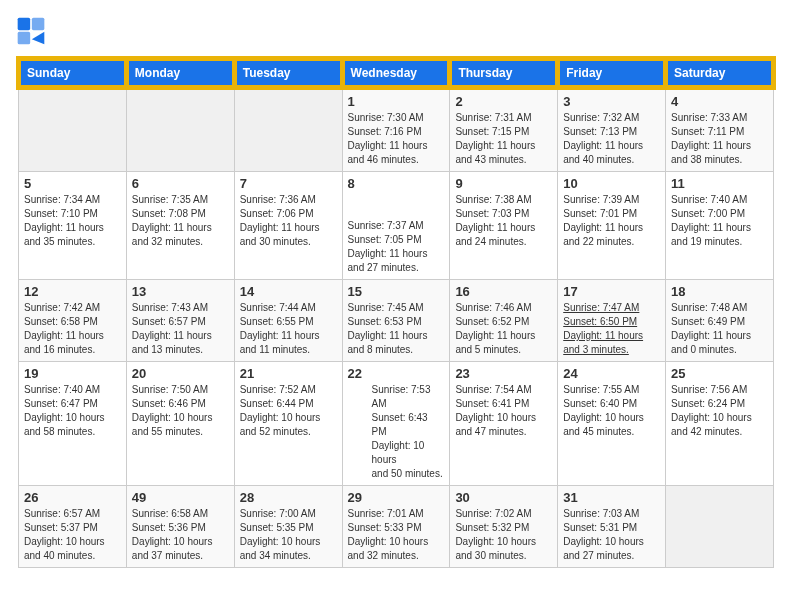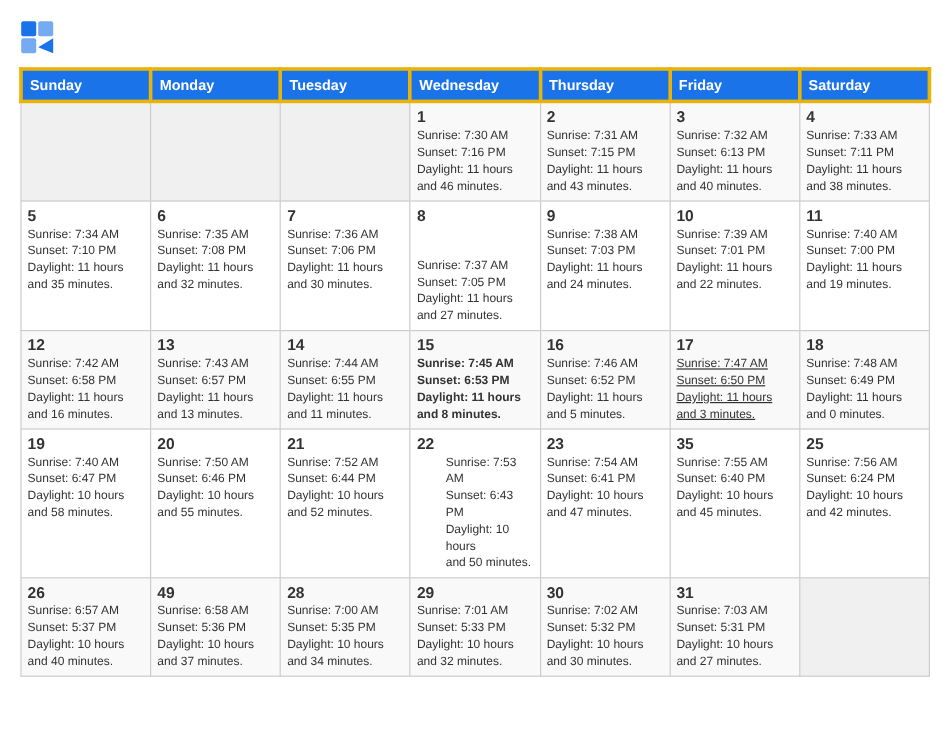--- a/index.html
+++ b/index.html
@@ -56,21 +56,21 @@
       border-collapse: collapse;
       table-layout: fixed;
     }
     thead th {
       background-color: #1a73e8;
       color: #fff;
       text-align: left;
       padding: 5px 6px;
       font-size: 12px;
       font-weight: bold;
-      border: 3px solid #eab308;
+      border: 5px solid #eab308;
     }
     tbody td {
       border: 1px solid #ccc;
       vertical-align: top;
       padding: 4px 5px;
       font-size: 9.5px;
       color: #333;
       height: 80px;
       background: #fff;
     }
@@ -141,21 +141,21 @@
           <td>
             <span class="day-number">2</span>
             <div class="day-info" style="white-space: pre-line;">Sunrise: 7:31 AM
 Sunset: 7:15 PM
 Daylight: 11 hours
 and 43 minutes.</div>
           </td>
           <td>
             <span class="day-number">3</span>
             <div class="day-info" style="white-space: pre-line;">Sunrise: 7:32 AM
-Sunset: 6:13 PM
+Sunset: 7:13 PM
 Daylight: 11 hours
 and 40 minutes.</div>
           </td>
           <td>
             <span class="day-number">4</span>
             <div class="day-info" style="white-space: pre-line;">Sunrise: 7:33 AM
 Sunset: 7:11 PM
 Daylight: 11 hours
 and 38 minutes.</div>
           </td>
@@ -228,21 +228,21 @@
           </td>
           <td>
             <span class="day-number">14</span>
             <div class="day-info" style="white-space: pre-line;">Sunrise: 7:44 AM
 Sunset: 6:55 PM
 Daylight: 11 hours
 and 11 minutes.</div>
           </td>
           <td>
             <span class="day-number">15</span>
-            <div class="day-info" style="white-space: pre-line; font-weight: bold;">Sunrise: 7:45 AM
+            <div class="day-info" style="white-space: pre-line;">Sunrise: 7:45 AM
 Sunset: 6:53 PM
 Daylight: 11 hours
 and 8 minutes.</div>
           </td>
           <td>
             <span class="day-number">16</span>
             <div class="day-info" style="white-space: pre-line;">Sunrise: 7:46 AM
 Sunset: 6:52 PM
 Daylight: 11 hours
 and 5 minutes.</div>
@@ -292,21 +292,21 @@
 and 50 minutes.</div>
           </td>
           <td>
             <span class="day-number">23</span>
             <div class="day-info" style="white-space: pre-line;">Sunrise: 7:54 AM
 Sunset: 6:41 PM
 Daylight: 10 hours
 and 47 minutes.</div>
           </td>
           <td>
-            <span class="day-number">35</span>
+            <span class="day-number">24</span>
             <div class="day-info" style="white-space: pre-line;">Sunrise: 7:55 AM
 Sunset: 6:40 PM
 Daylight: 10 hours
 and 45 minutes.</div>
           </td>
           <td>
             <span class="day-number">25</span>
             <div class="day-info" style="white-space: pre-line;">Sunrise: 7:56 AM
 Sunset: 6:24 PM
 Daylight: 10 hours

